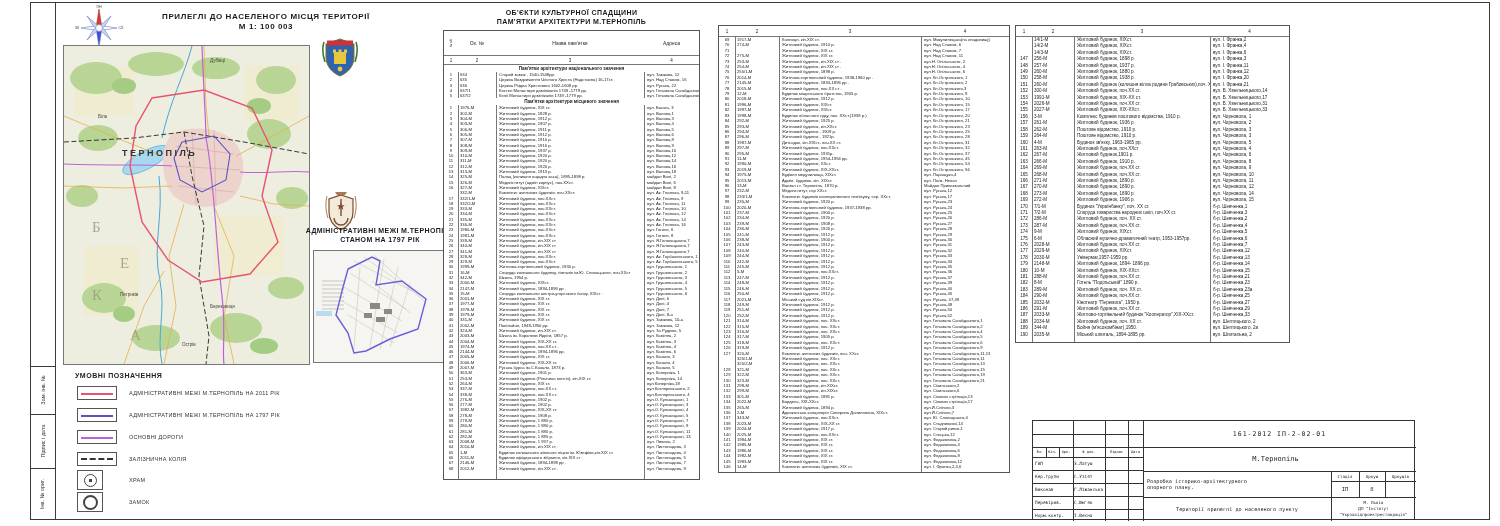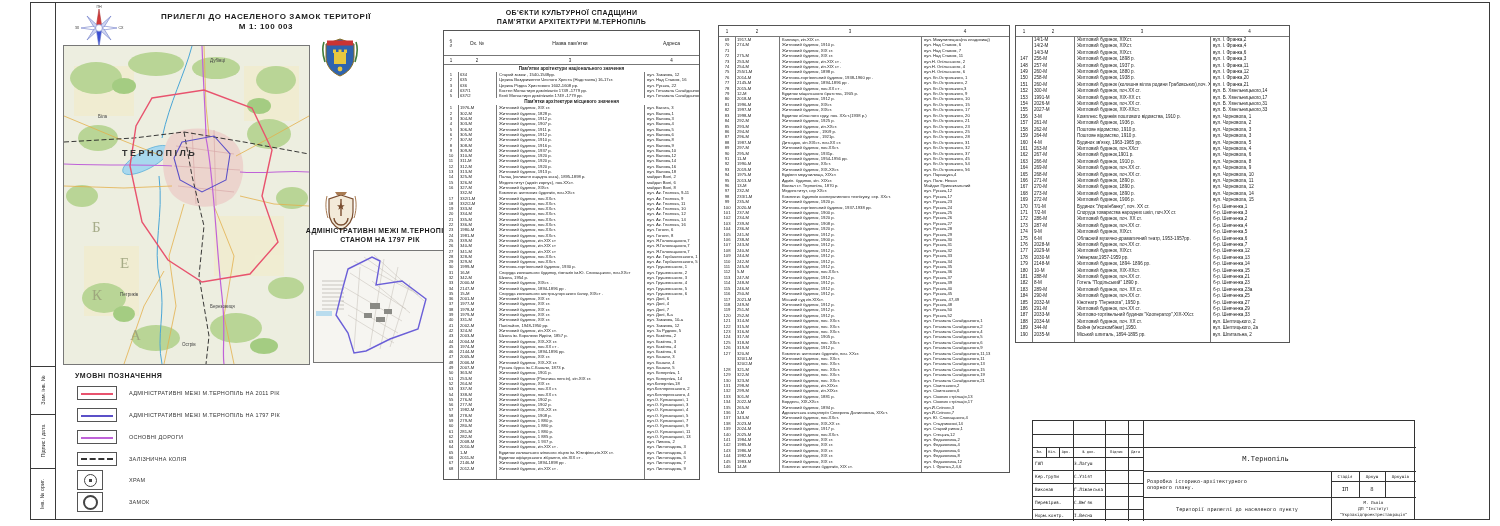--- a/index.html
+++ b/index.html
@@ -87,21 +87,21 @@
       <circle cx="25" cy="23" r="3.4" fill="#fff"></circle>
     </g>
     <text x="25" y="3.4" font-size="3.6" text-anchor="middle" fill="#333">ПН</text>
     <text x="25" y="45.6" font-size="3.6" text-anchor="middle" fill="#333">ПД</text>
     <text x="3" y="24.4" font-size="3.6" text-anchor="middle" fill="#333">ЗХ</text>
     <text x="47" y="24.4" font-size="3.6" text-anchor="middle" fill="#333">СХ</text>
   </svg>
 </div>
 
 <div class="abs big-title" style="left:140px;top:12px;width:252px;">
-  <div>ПРИЛЕГЛІ  ДО  НАСЕЛЕНОГО  ЗАМОК  ТЕРИТОРІЇ</div>
+  <div>ПРИЛЕГЛІ  ДО  НАСЕЛЕНОГО  МІСЦЯ  ТЕРИТОРІЇ</div>
   <div>М 1: 100 003</div>
 </div>
 
 <div class="abs" style="left:321px;top:36px;width:38px;height:42px;">
   <svg width="38" height="42" viewBox="0 0 38 42">
     <path d="M19,3 L33,8 V21 C33,31 26,37 19,40 C12,37 5,31 5,21 V8 Z" fill="#2f63ae" stroke="#8a6d1f" stroke-width="1"></path>
     <rect x="6" y="4.5" width="26" height="5" fill="#c93434"></rect>
     <rect x="13" y="16" width="12" height="12" fill="#e8c83e"></rect>
     <rect x="12" y="13.5" width="3" height="3.5" fill="#e8c83e"></rect>
     <rect x="17.5" y="13.5" width="3" height="3.5" fill="#e8c83e"></rect>
@@ -1577,21 +1577,22 @@
   <div class="cell" style="left:40px;top:49px;width:32px;height:13px;font-size:4.4px;justify-content:flex-start;padding-left:1px;">С.Узіят</div>
   <div class="cell" style="left:0;top:62px;width:40px;height:13px;font-size:4.4px;justify-content:flex-start;padding-left:2px;">Виконав</div>
   <div class="cell" style="left:40px;top:62px;width:32px;height:13px;font-size:4.4px;justify-content:flex-start;padding-left:1px;">Г.Ліжанська</div>
   <div class="cell" style="left:0;top:75px;width:40px;height:13px;font-size:4.4px;justify-content:flex-start;padding-left:2px;">Перевірив.</div>
   <div class="cell" style="left:40px;top:75px;width:32px;height:13px;font-size:4.4px;justify-content:flex-start;padding-left:1px;">С.Юм'як</div>
   <div class="cell" style="left:0;top:88px;width:40px;height:12px;font-size:4.4px;justify-content:flex-start;padding-left:2px;">Норм.контр.</div>
   <div class="cell" style="left:40px;top:88px;width:32px;height:12px;font-size:4.4px;justify-content:flex-start;padding-left:1px;">І.Весна</div>
 
   <div class="sh" style="left:110px;top:26px;width:273px;"></div>
   <div class="sh" style="left:110px;top:50px;width:273px;"></div>
-  <div class="cell" style="left:96px;top:26px;width:273px;height:24px;font-size:7px;">М.Тернопіль</div>
+  <div class="cell" style="left:110px;top:0;width:273px;height:26px;font-size:6.5px;letter-spacing:1px;">161-2012 ІП-2-02-01</div>
+  <div class="cell" style="left:106px;top:26px;width:273px;height:24px;font-size:7px;">М.Тернопіль</div>
   <div class="sv" style="left:298px;top:50px;height:50px;"></div>
   <div class="sh" style="left:110px;top:76px;width:273px;"></div>
   <div class="cell" style="left:110px;top:50px;width:188px;height:26px;font-size:5.2px;flex-direction:column;align-items:flex-start;padding-left:4px;text-align:left;">
     <div>Розробка історико-архітектурного</div>
     <div>опорного плану.</div>
   </div>
   <div class="cell" style="left:110px;top:76px;width:188px;height:24px;font-size:5.2px;">Території прилеглі до населеного пункту</div>
   <div class="sh" style="left:298px;top:60px;width:85px;"></div>
   <div class="sv" style="left:326px;top:50px;height:26px;"></div>
   <div class="sv" style="left:352px;top:50px;height:26px;"></div>

